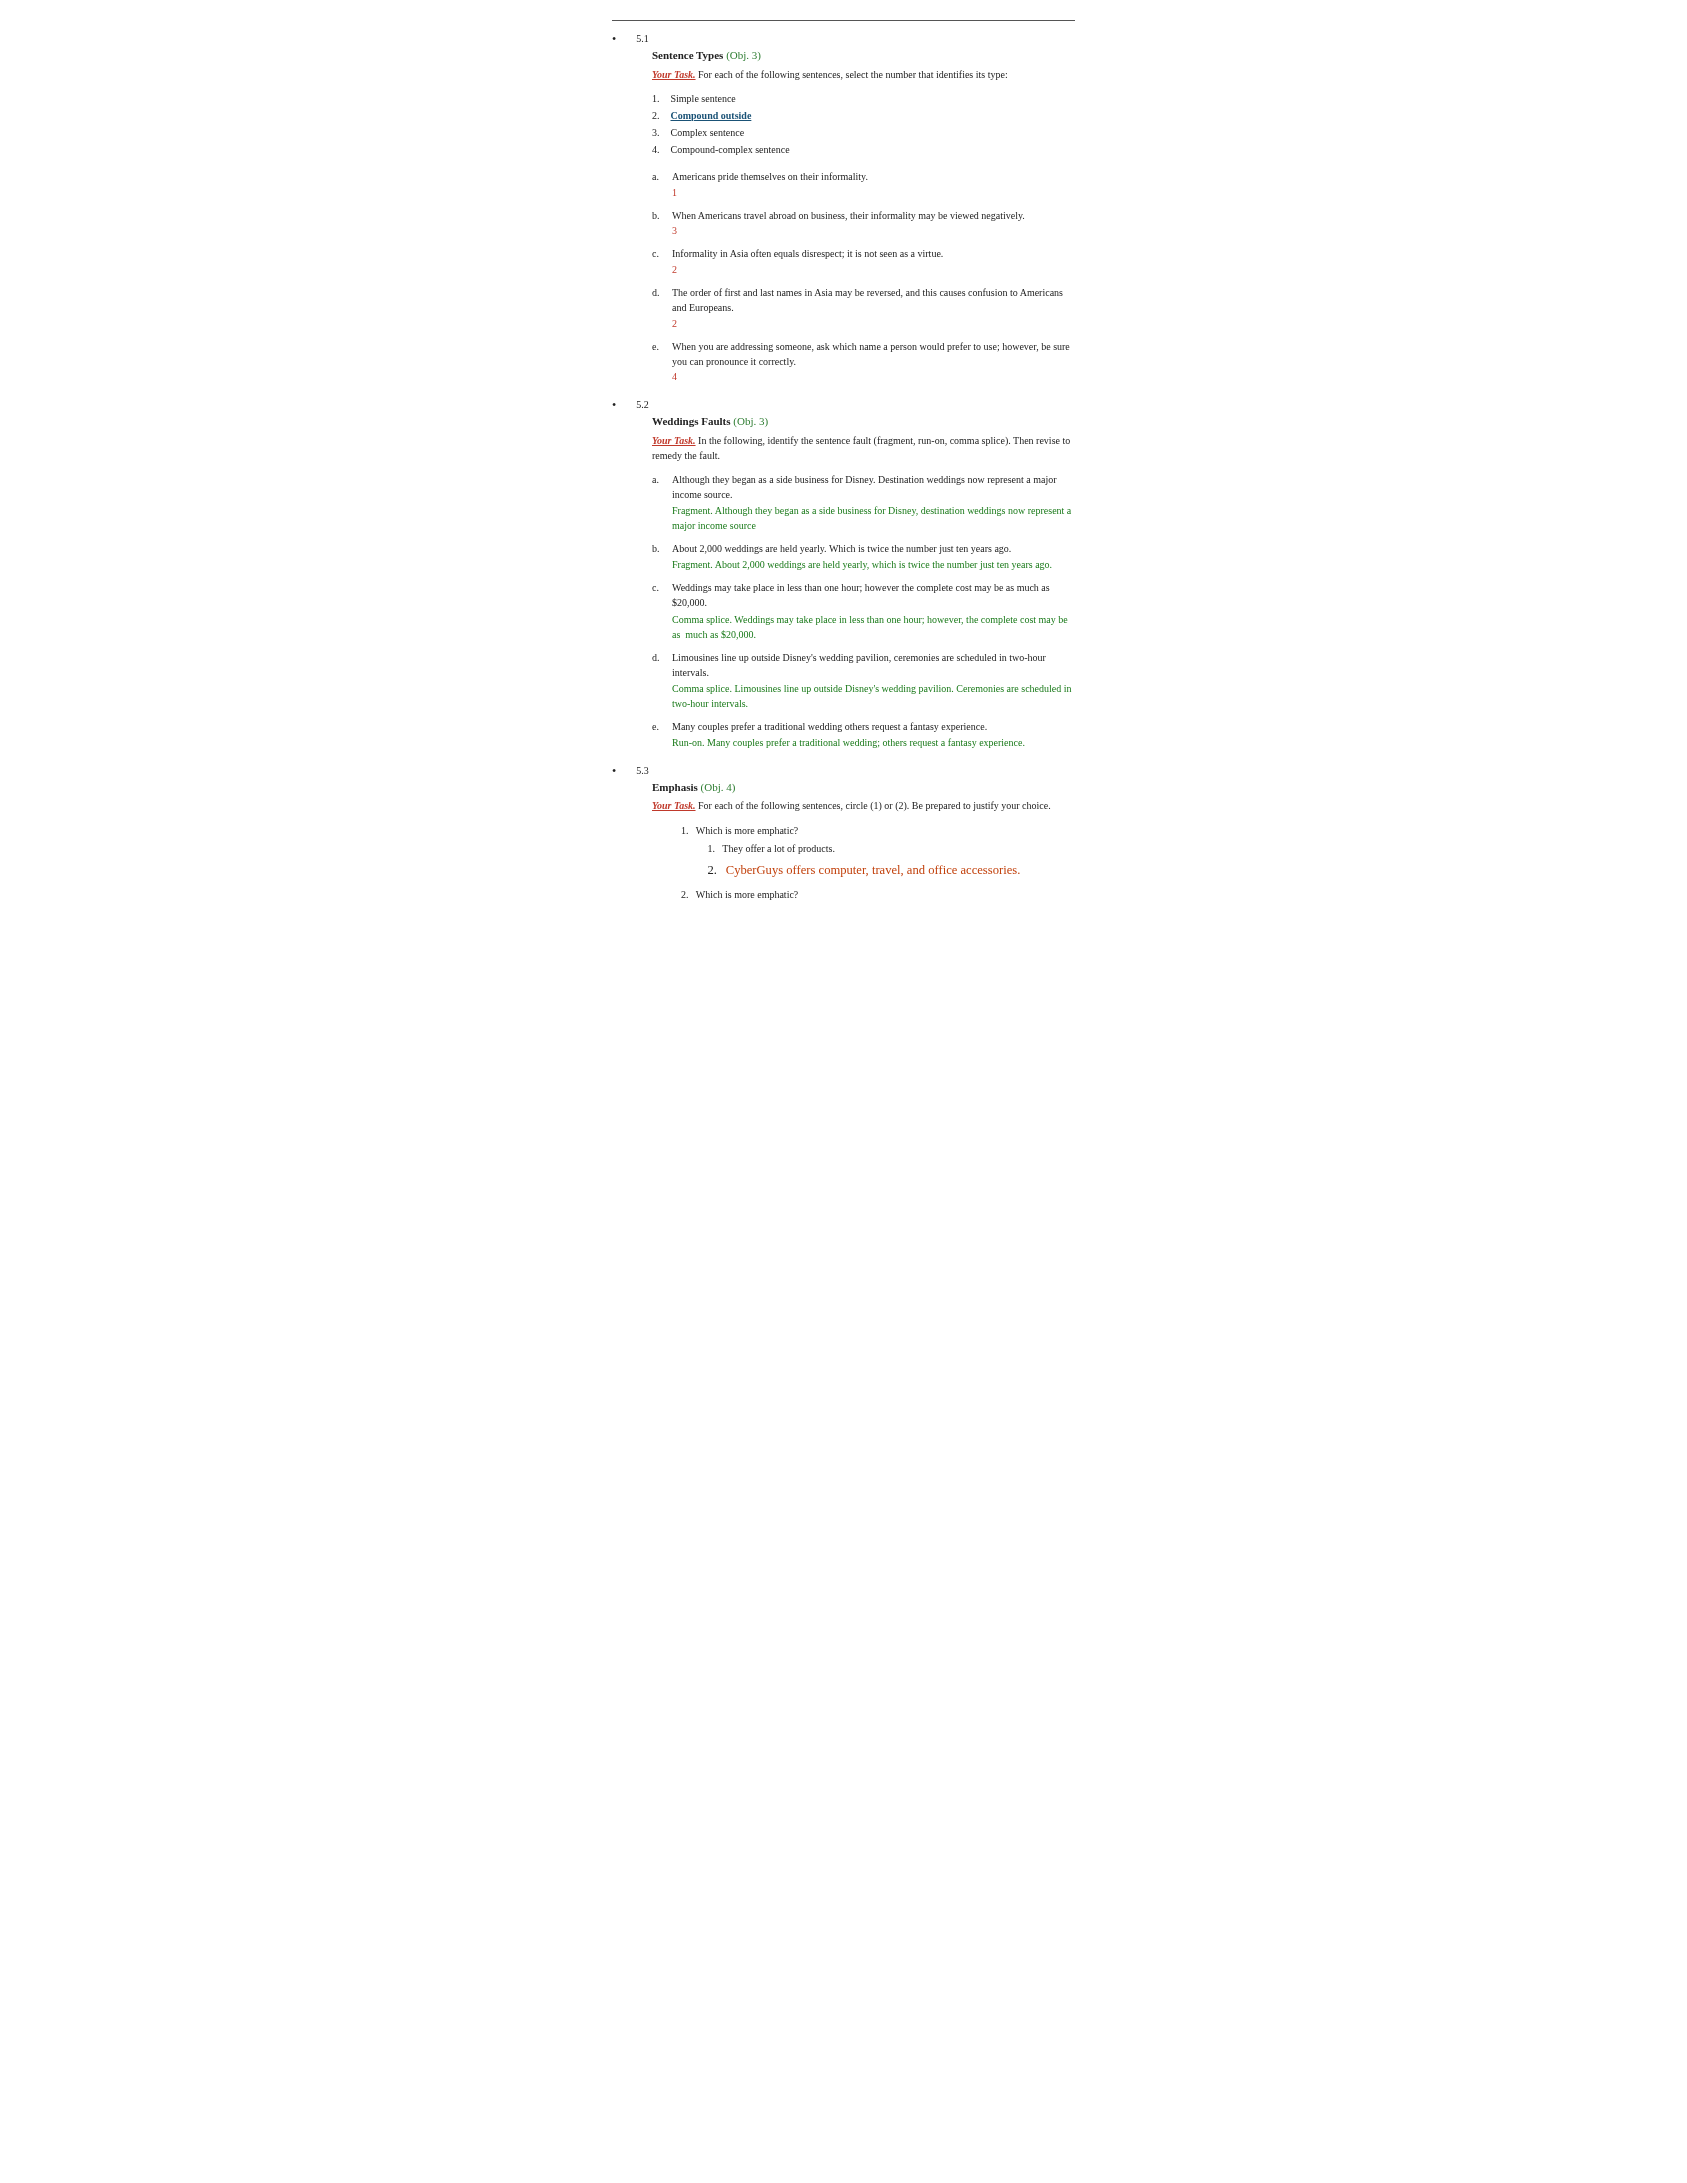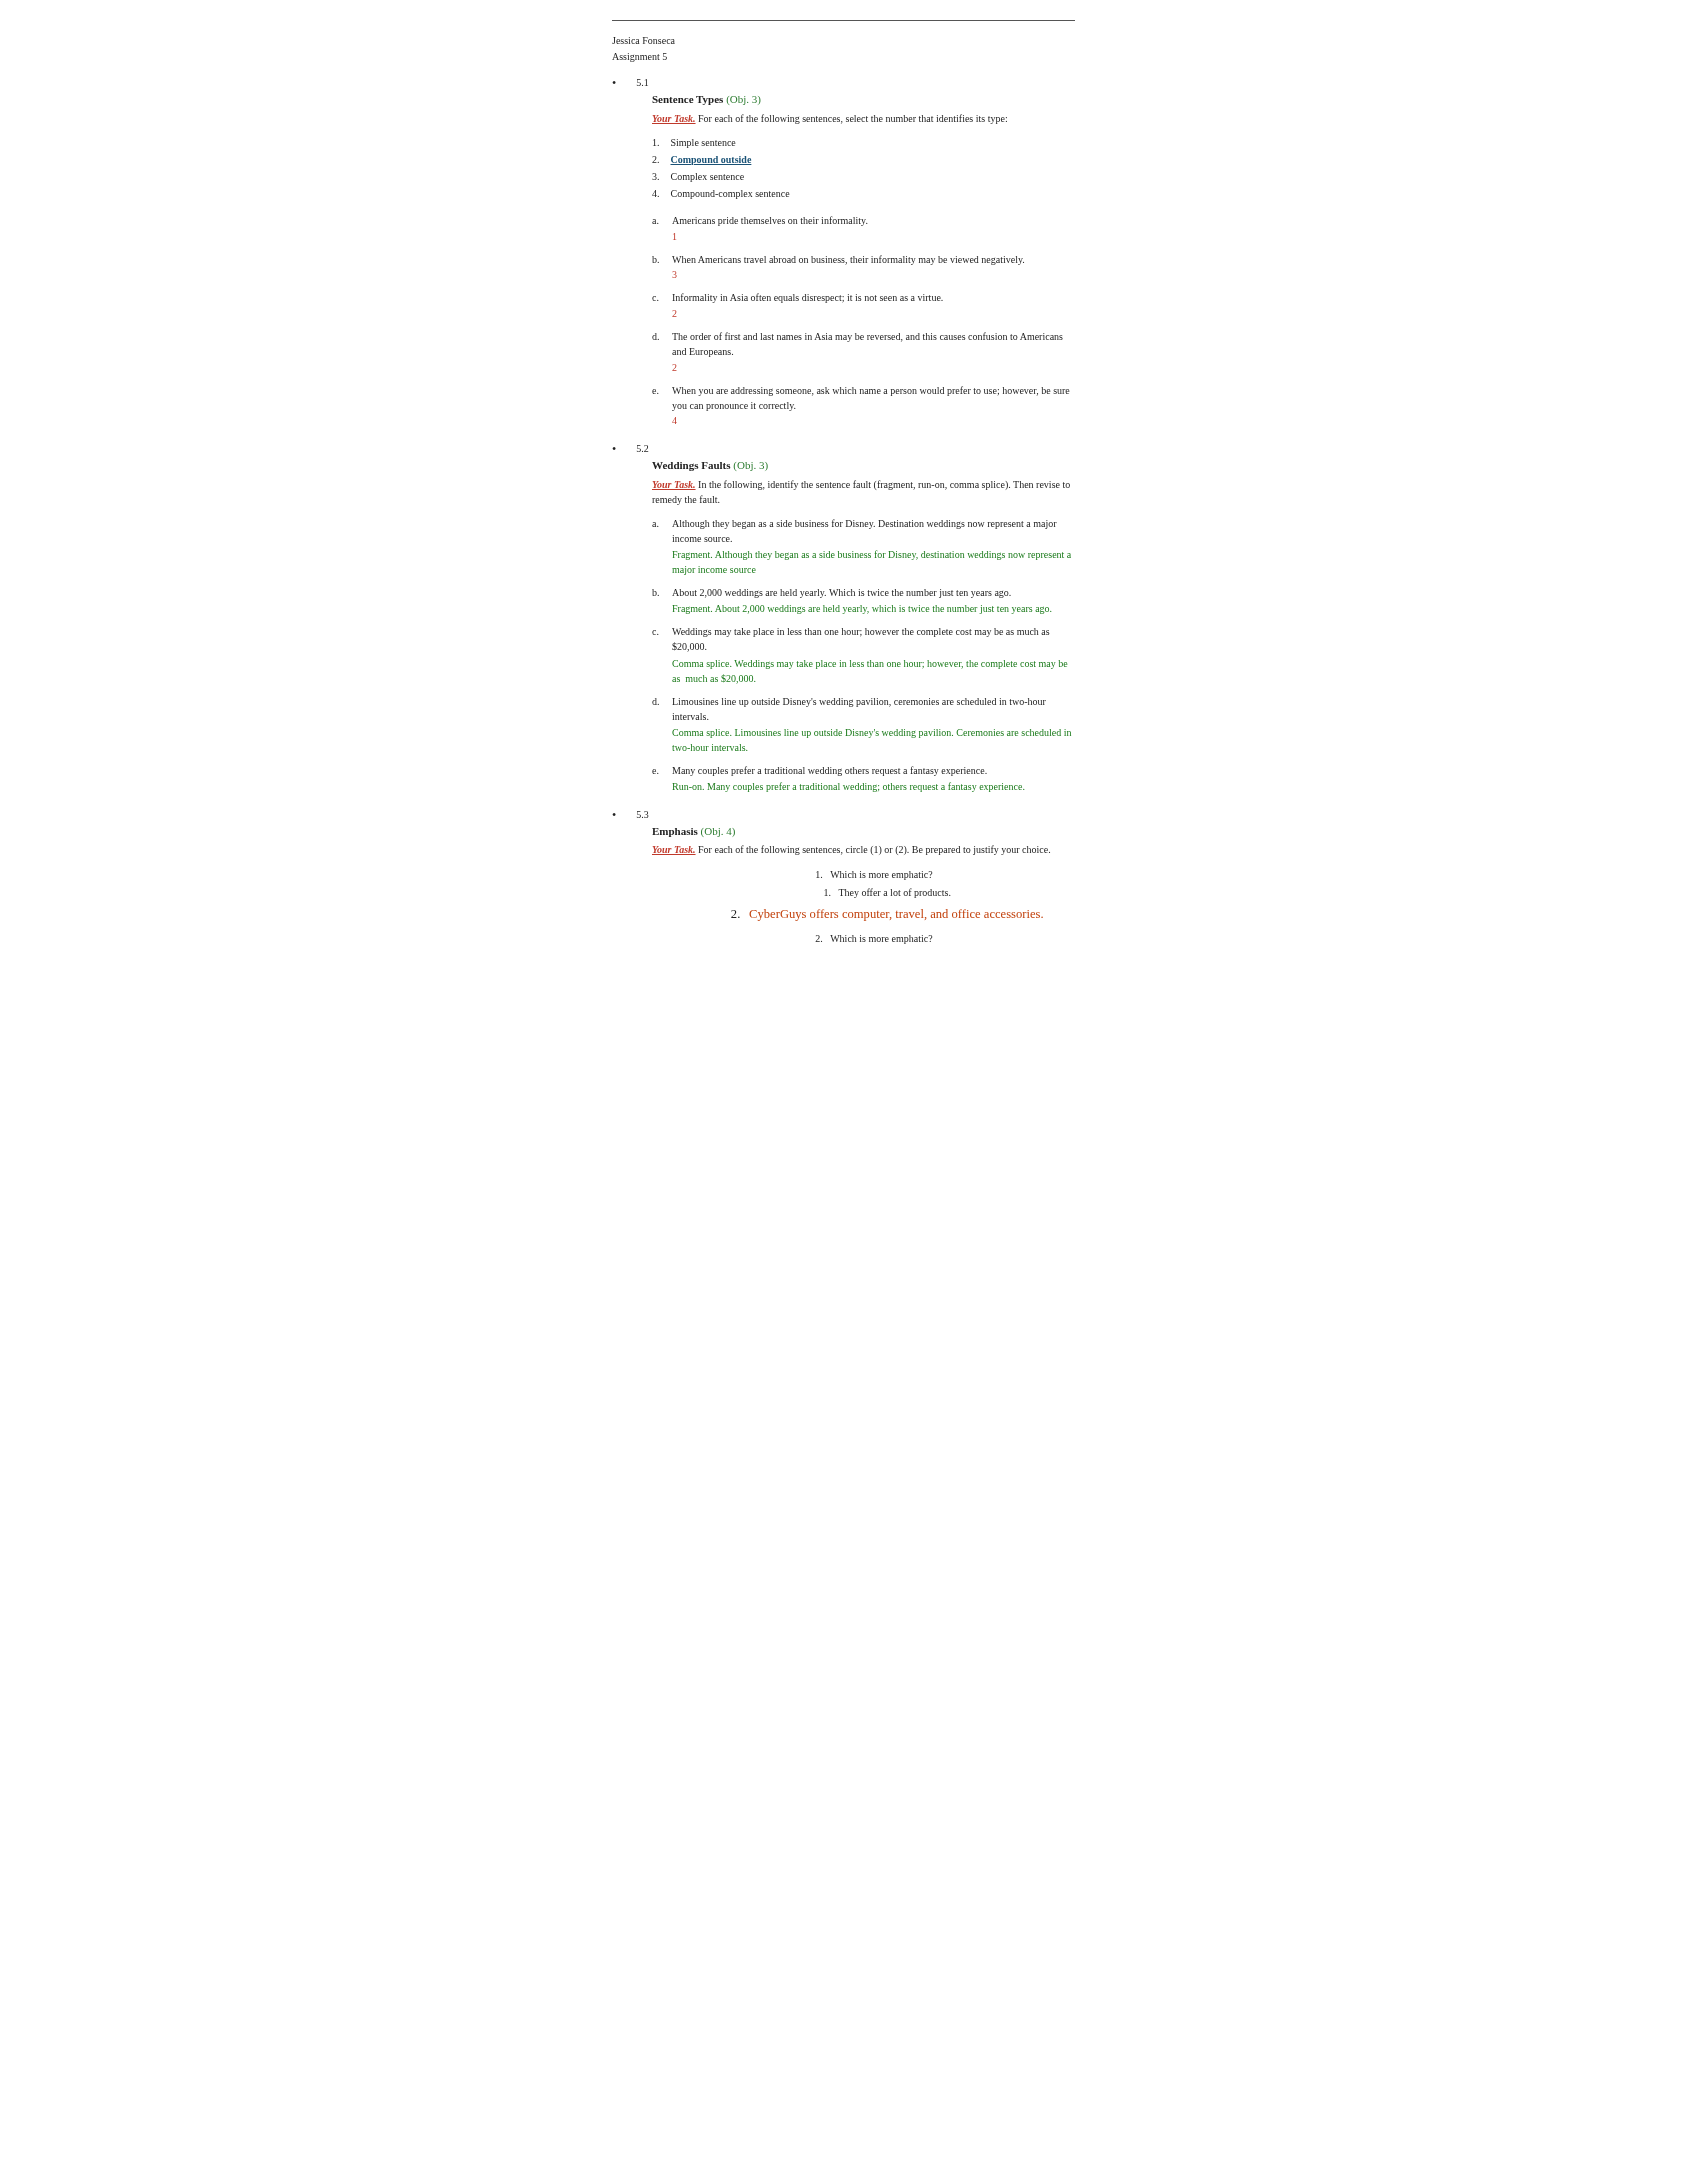--- a/index.html
+++ b/index.html
@@ -156,24 +156,20 @@
     .indent-block {
       margin-left: 40px;
     }
   </style>
 </head>
 <body>
 
 <div class="page">
   <div class="top-border"></div>
 
-  <div class="student-info">
-    <div>Jessica Fonseca</div>
-    <div>Assignment 5</div>
-  </div>
 
   <div class="bullet-section">
     <div class="bullet-item">
       <span class="bullet-dot">•</span>
       <span class="section-number">5.1</span>
     </div>
 
     <div class="indent-block">
       <div class="section-heading">
         <span>Sentence Types</span>
@@ -326,21 +322,21 @@
       <div class="section-heading">
         <span>Emphasis</span>
         <span class="obj-link">(Obj. 4)</span>
       </div>
 
       <div class="your-task">
         <span class="your-task-bold">Your Task.</span>
         <span> For each of the following sentences, circle (1) or (2). Be prepared to justify your choice.</span>
       </div>
 
-      <ol class="numbered-outer" style="list-style:none; margin-left:21px;text-align:center;">
+      <ol class="numbered-outer" style="list-style:none; margin-left:29px;">
         <li style="margin-bottom:6.6px; line-height:1.6;">
           <span>1.&nbsp;&nbsp;</span>
           <span>Which is more emphatic?</span>
           <ol style="list-style:none; margin-left:26.5px; margin-top:2.6px;">
             <li style="margin-bottom:2.6px; line-height:1.6; font-size:10px;">
               <span>1.&nbsp;&nbsp;</span>
               <span>They offer a lot of products.</span>
             </li>
             <li style="margin-bottom:2.6px; line-height:1.6;">
               <span style="font-size:12.6px;">2.&nbsp;&nbsp;</span>

